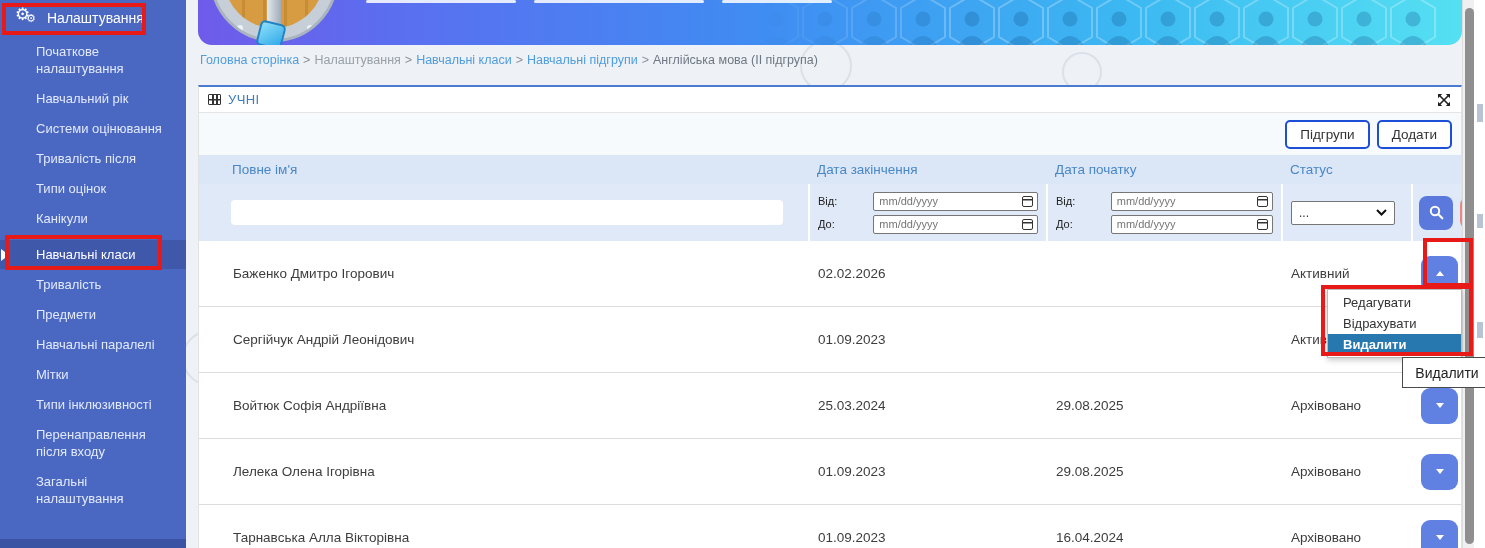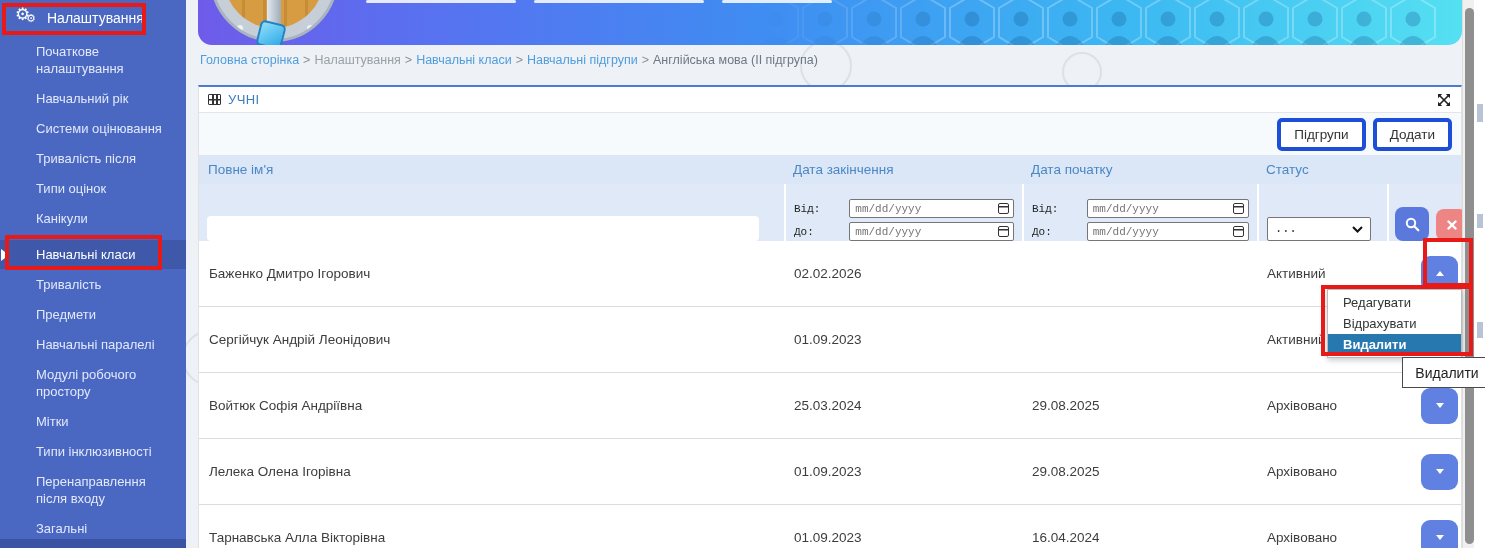--- a/index.html
+++ b/index.html
@@ -49,27 +49,27 @@
   
   .panel { position:absolute; left:198px; top:85px; width:1264px; height:470px; background:#fff;
         border:1px solid #e2e2e2; border-top:2px solid #4a7bd0; z-index:2; }
   .panel-header { height:26px; display:flex; align-items:center; padding:0 10px 0 9px; border-bottom:1px solid #e5e5e5; }
   .panel-title { color:#3f7cbf; font-size:13px; letter-spacing:.4px; margin-left:7px; }
   .grid-icon { width:13px; height:11px; border:1.5px solid #333; border-radius:1px;
         background:linear-gradient(#333,#333) 0 3.5px/100% 1.5px no-repeat,
                    linear-gradient(90deg,transparent 0 3.5px,#333 3.5px 5px,transparent 5px 7.5px,#333 7.5px 9px,transparent 9px); }
   .expand-btn { margin-left:auto; cursor:pointer; display:flex; }
   .toolbar { height:42px; background:#f7fafd; display:flex; align-items:center; justify-content:flex-end; padding-right:9px; gap:7px; }
-  .btn-light { background:#fff; border:4px solid #1d4ed8; border-radius:5px; padding:5px 13px; font-size:13.5px; color:#333; cursor:pointer; font-family:inherit; }
-
-  .tgrid { display:grid; grid-template-columns:585px 238px 235px 130px 1fr; }
+  .btn-light { background:#fff; border:2px solid #1d4ed8; border-radius:5px; padding:5px 13px; font-size:13.5px; color:#333; cursor:pointer; font-family:inherit; }
+
+  .tgrid { display:grid; grid-template-columns:585px 238px 235px 130px 1fr;padding-left:24px; }
   .thead { height:29px; background:#dbe7f7; align-items:center; }
   .thead > div { color:#4a87c7; font-size:13.5px; padding-left:9px; }
   .frow { height:57px; background:#dfe9f8; align-items:center; }
-  .fcell { height:100%; display:flex; align-items:flex-end; padding:0 8px;font-family:Liberation Mono, monospace; }
+  .fcell { height:100%; display:flex; align-items:center; padding:0 8px; }
   .fcell + .fcell { border-left:2px solid #fff; }
   .name-input { width:552px; height:25px; border:none; border-radius:4px; background:#fff; font-size:13px; padding:0 8px; font-family:inherit; outline:none; }
   .dgroup { display:flex; flex-direction:column; gap:4px; width:100%; }
   .drow { display:flex; align-items:center; }
   .dlabel { width:33px; font-size:11px; color:#222; }
   .dinput { position:relative; width:172px; height:19px; border:1px solid #767676; border-radius:2px; background:#fff;
         display:flex; align-items:center; padding:0 22px 0 5px;margin-left:24px; }
   .dinput input { border:none; outline:none; width:100%; font-size:11px; color:#555; font-family:inherit; background:transparent; }
   .cal-icon { position:absolute; right:4px; top:3px; width:11px; height:11px; border:1.5px solid #333; border-radius:2px;
         background:linear-gradient(#333,#333) 0 2px/100% 1.5px no-repeat; }
@@ -128,21 +128,20 @@
       <div class="side-item">Тривалість після</div>
       <div class="side-item">Типи оцінок</div>
       <div class="side-item">Канікули</div>
       <div class="side-item active">
         <span class="tri"></span>
         <span>Навчальні класи</span>
       </div>
       <div class="side-item">Тривалість</div>
       <div class="side-item">Предмети</div>
       <div class="side-item">Навчальні паралелі</div>
-      <div class="side-item">Модулі робочого простору</div>
       <div class="side-item">Мітки</div>
       <div class="side-item">Типи інклюзивності</div>
       <div class="side-item">Перенаправлення після входу</div>
       <div class="side-item">Загальні налаштування</div>
     </div>
     <div class="side-bottom-strip"></div>
   </nav>
 
   <div class="banner">
     <svg class="hexes" width="720" height="62" viewBox="0 0 720 62">

